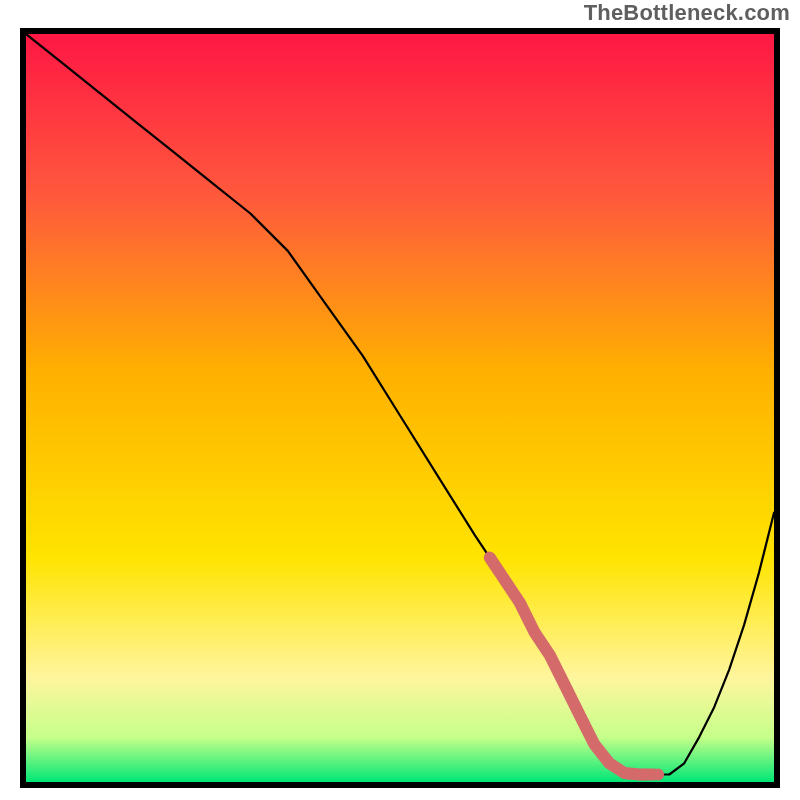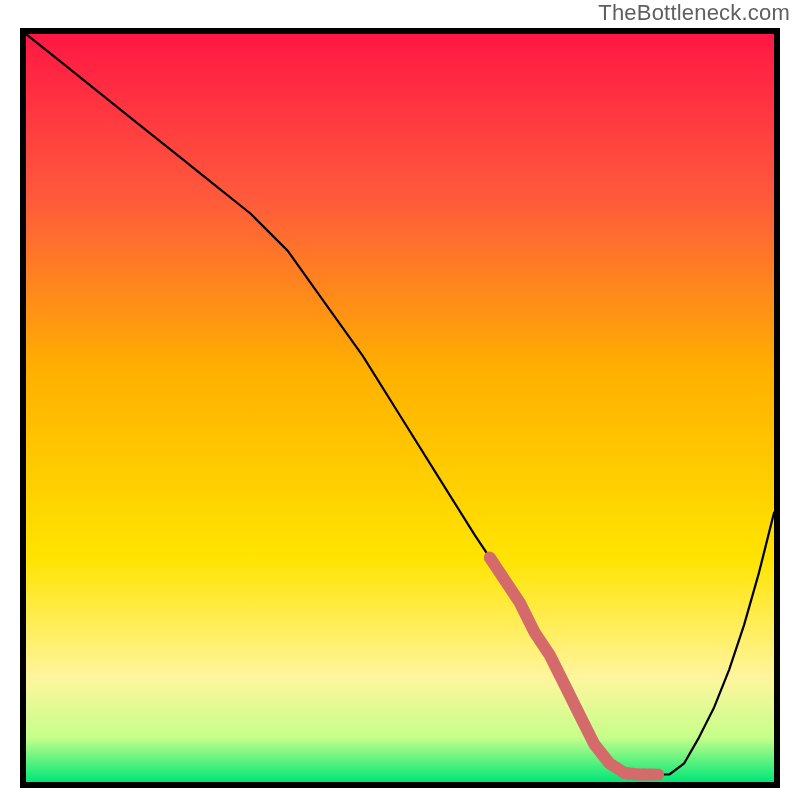--- a/index.html
+++ b/index.html
@@ -14,21 +14,21 @@
   .outer {
     position: relative;
     width: 800px;
     height: 800px;
   }
   .watermark {
     position: absolute;
     top: 0;
     right: 10px;
     font-size: 22px;
-    font-weight: 400;
+    font-weight: 700;
     color: #5f5f5f;
     letter-spacing: 0.2px;
   }
   .frame {
     position: absolute;
     left: 20px;
     top: 28px;
     width: 760px;
     height: 760px;
     box-sizing: border-box;

